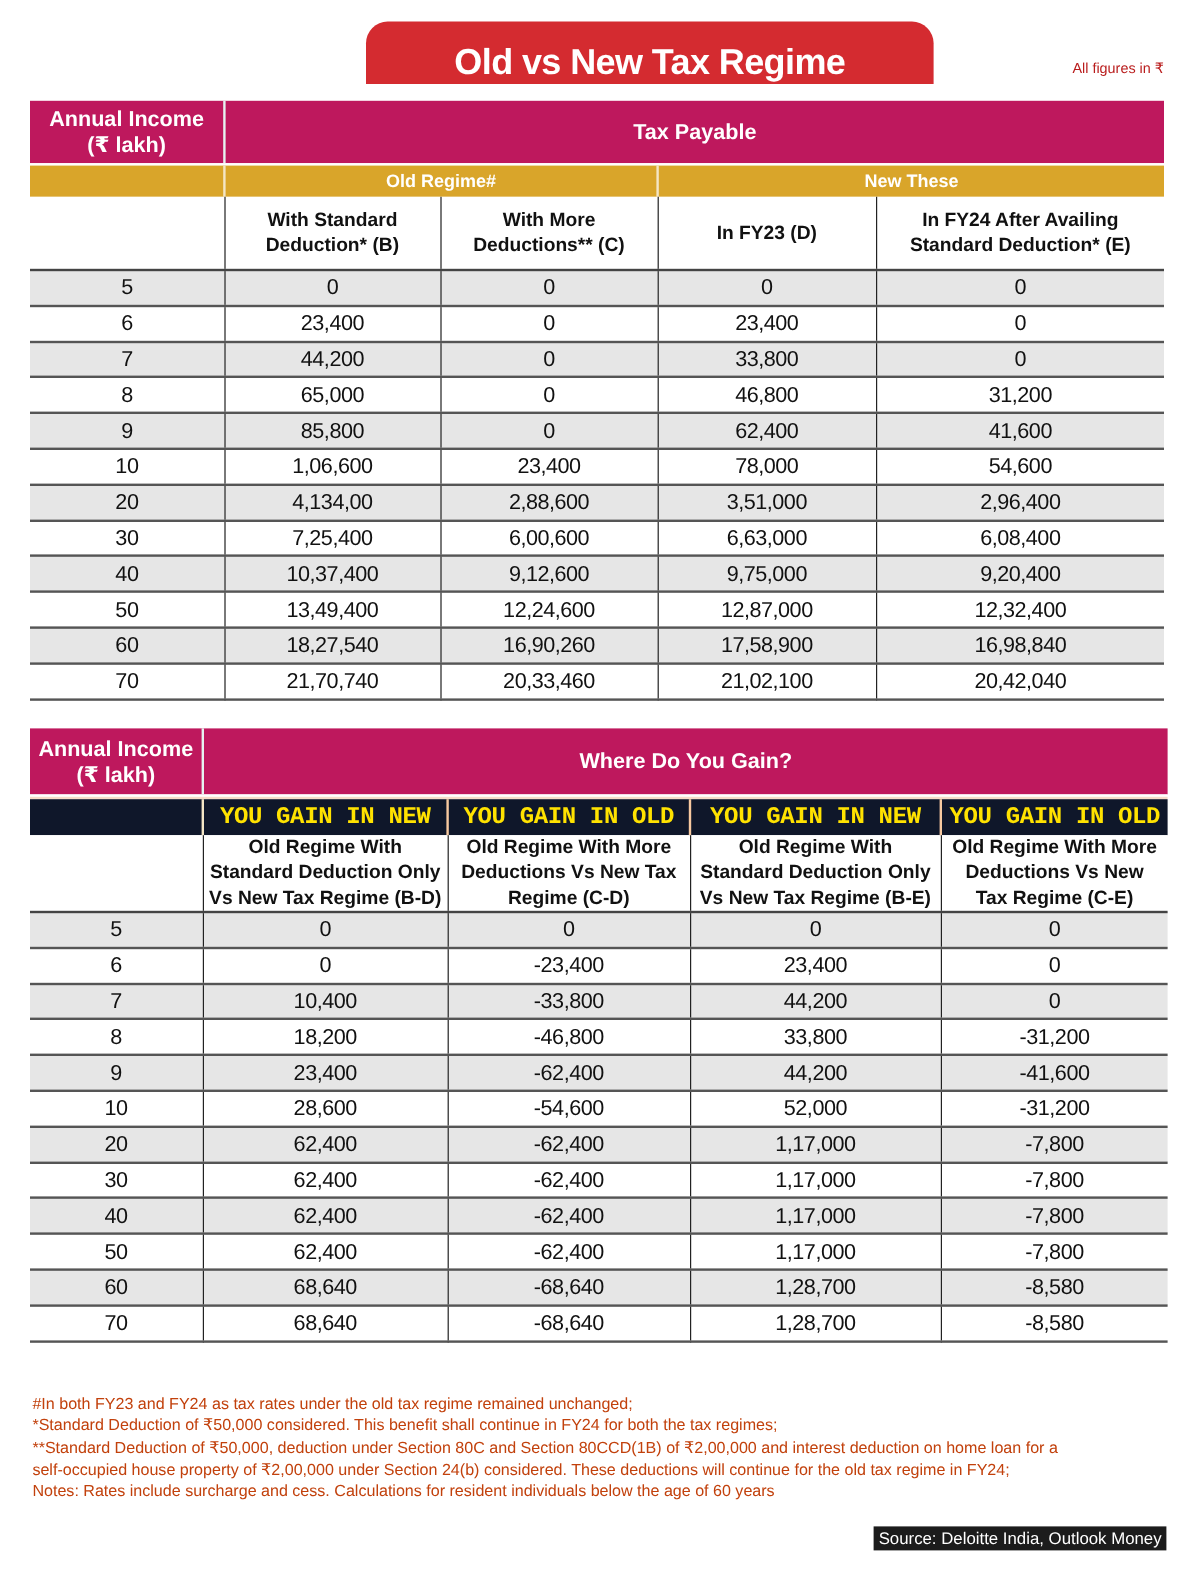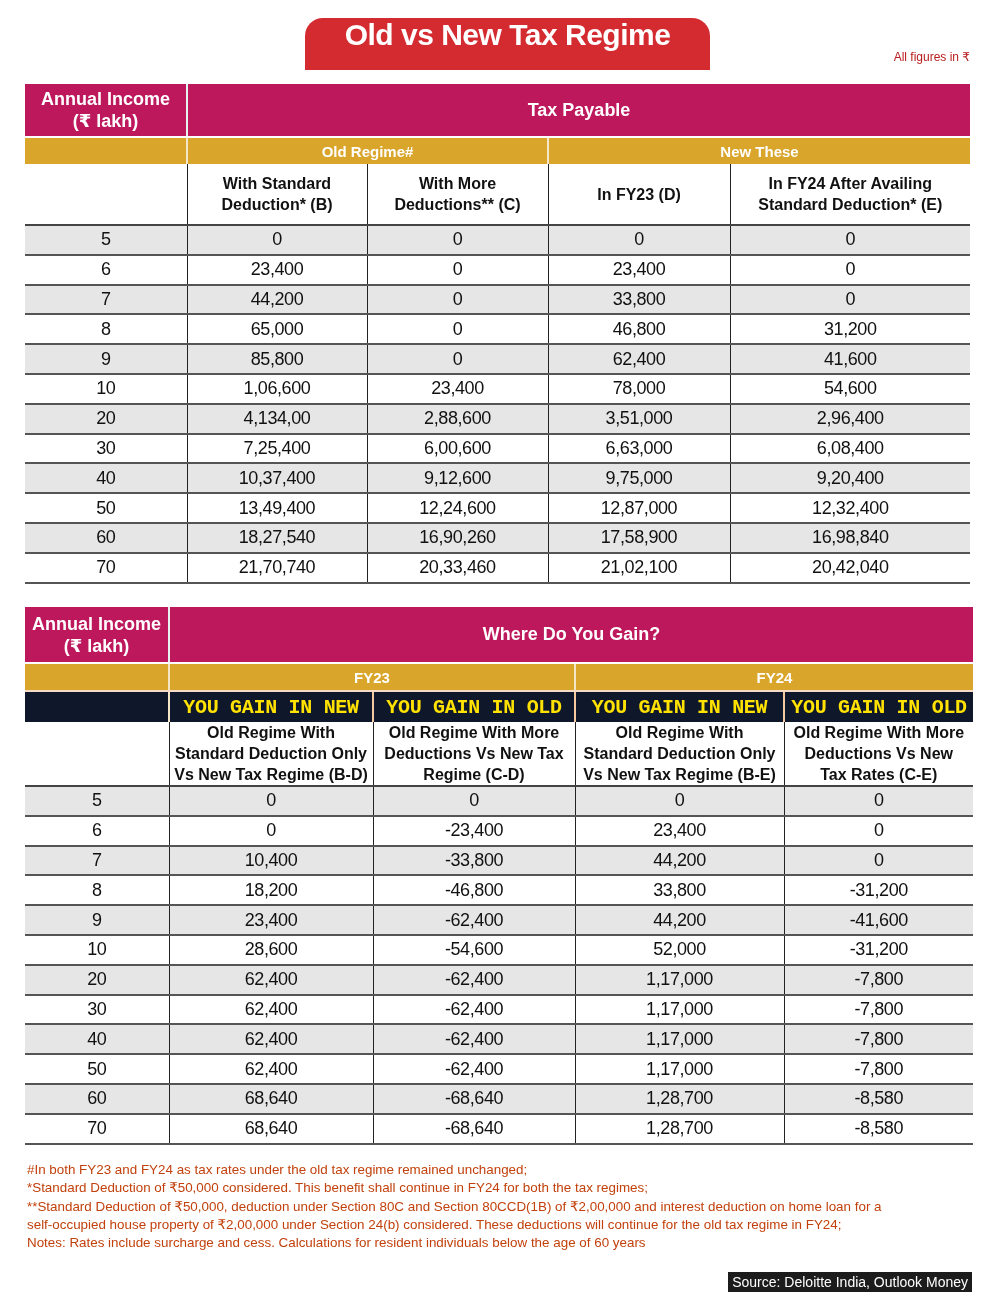--- a/index.html
+++ b/index.html
@@ -1,22 +1,22 @@
 <!DOCTYPE html>
 <html><head>
 <meta charset="utf-8">
 <style>
   * { box-sizing: border-box; margin: 0; padding: 0; }
   html, body { width: 1000px; height: 1313px; background: #ffffff; overflow: hidden; }
   body { position: relative; font-family: "Liberation Sans", "DejaVu Sans", sans-serif; color: #1a1a1a; }
 
   .title-banner {
-    position: absolute; left: 305px; top: 18px; width: 405px; height: 52px;
+    position: absolute; left: 305px; top: 18px; width: 473px; height: 52px;
     background: #d42b30; border-radius: 18px 18px 0 0;
-    display: flex; align-items: flex-start; justify-content: center;
+    display: flex; align-items: flex-end; justify-content: center;
   }
   .title-text { color: #ffffff; font-weight: bold; font-size: 30px; letter-spacing: -0.5px; }
   .figures-note { position: absolute; right: 30px; top: 50px; font-size: 12px; color: #b91c1c; }
 
   table { position: absolute; border-collapse: collapse; table-layout: fixed; }
   td, th { text-align: center; vertical-align: middle; padding: 0; }
 
   
   #t1 { left: 25px; top: 84px; width: 945px; }
   #t2 { left: 25px; top: 607px; width: 948px; }
@@ -205,25 +205,20 @@
     <tr class="teal" style="height:55px">
       <th style="line-height:22px;font-size:18px;">
         <div>Annual Income</div>
         <div>(₹ lakh)</div>
       </th>
       <th colspan="4">Where Do You Gain?</th>
     </tr>
     <tr class="teal-sep">
         <td colspan="5" style="background:#fff;height:2px"></td>
       </tr>
-    <tr class="gold" style="height:26px">
-      <th></th>
-      <th colspan="2">FY23</th>
-      <th colspan="2">FY24</th>
-    </tr>
     <tr class="teal-sep">
         <td colspan="5" style="background:#f6dcc8;height:2px"></td>
       </tr>
     <tr class="orange" style="height:30px">
       <th></th>
       <th>YOU GAIN IN NEW</th>
       <th>YOU GAIN IN OLD</th>
       <th>YOU GAIN IN NEW</th>
       <th>YOU GAIN IN OLD</th>
     </tr>
@@ -240,21 +235,21 @@
           <div>Regime (C-D)</div>
       </th>
       <th>
         <div>Old Regime With</div>
           <div>Standard Deduction Only</div>
           <div>Vs New Tax Regime (B-E)</div>
       </th>
       <th>
         <div>Old Regime With More</div>
           <div>Deductions Vs New</div>
-          <div>Tax Rates (C-E)</div>
+          <div>Tax Regime (C-E)</div>
       </th>
     </tr>
   </thead>
   <tbody id="t2-body">
       <tr style="height: 29.8px;">
         <td>5</td>
         <td>0</td>
         <td>0</td>
         <td>0</td>
         <td>0</td>

